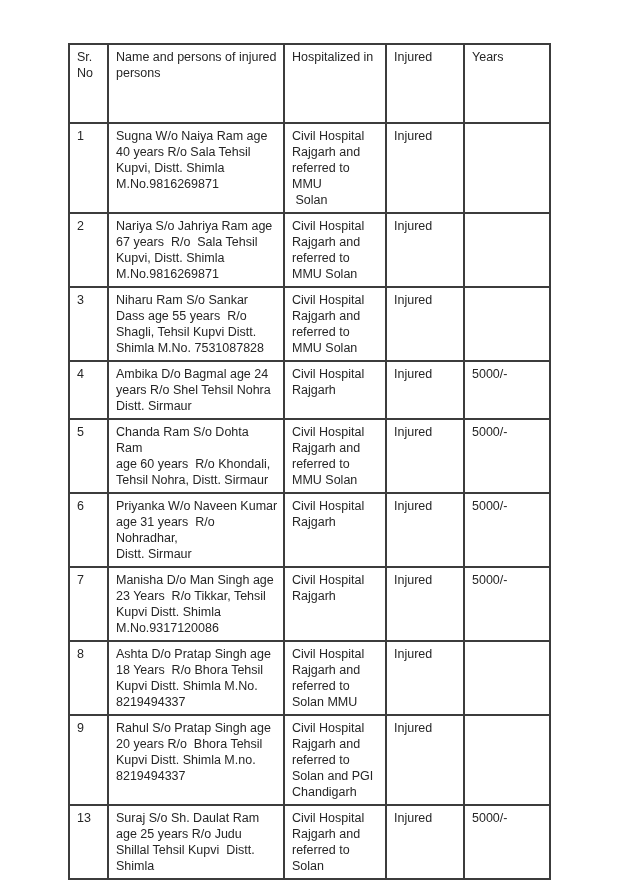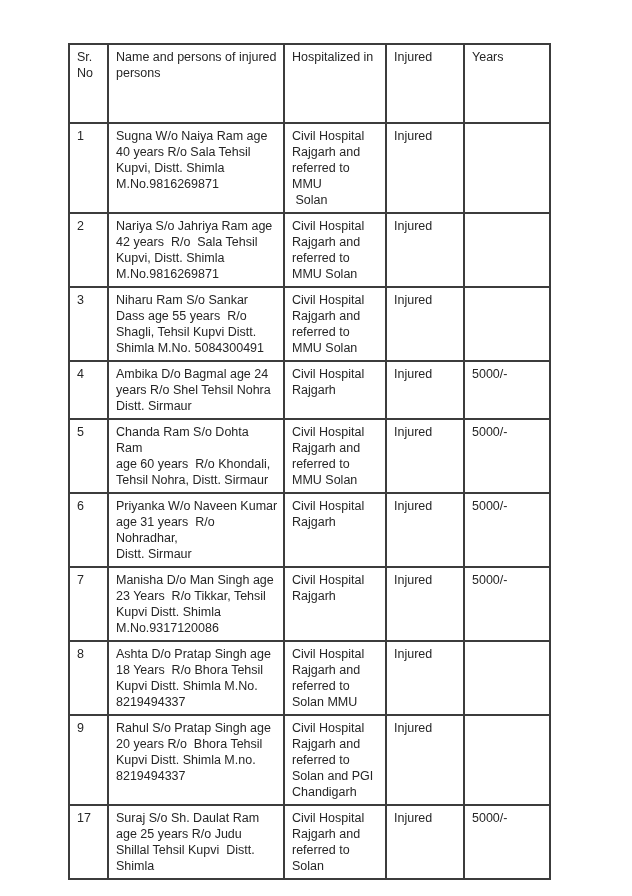--- a/index.html
+++ b/index.html
@@ -91,37 +91,37 @@
 Rajgarh and
 referred to MMU
  Solan</td>
         <td>Injured</td>
         <td></td>
       </tr>
 
       <tr class="r2">
         <td>2</td>
         <td>Nariya S/o Jahriya Ram age
-42 years  R/o  Sala Tehsil
+67 years  R/o  Sala Tehsil
 Kupvi, Distt. Shimla
 M.No.9816269871</td>
         <td class="bold">Civil Hospital
 Rajgarh and
 referred to
 MMU Solan</td>
         <td>Injured</td>
         <td></td>
       </tr>
 
       <tr class="r3">
         <td>3</td>
         <td>Niharu Ram S/o Sankar
 Dass age 55 years  R/o
 Shagli, Tehsil Kupvi Distt.
-Shimla M.No. 5084300491</td>
+Shimla M.No. 7531087828</td>
         <td class="bold">Civil Hospital
 Rajgarh and
 referred to
 MMU Solan</td>
         <td>Injured</td>
         <td></td>
       </tr>
 
       <tr class="r4">
         <td>4</td>
@@ -193,21 +193,21 @@
         <td class="bold">Civil Hospital
 Rajgarh and
 referred to
 Solan and PGI
 Chandigarh</td>
         <td>Injured</td>
         <td></td>
       </tr>
 
       <tr class="r10">
-        <td>17</td>
+        <td>13</td>
         <td>Suraj S/o Sh. Daulat Ram
 age 25 years R/o Judu
 Shillal Tehsil Kupvi  Distt.
 Shimla</td>
         <td class="bold">Civil Hospital
 Rajgarh and
 referred to
 Solan</td>
         <td>Injured</td>
         <td>5000/-</td>

